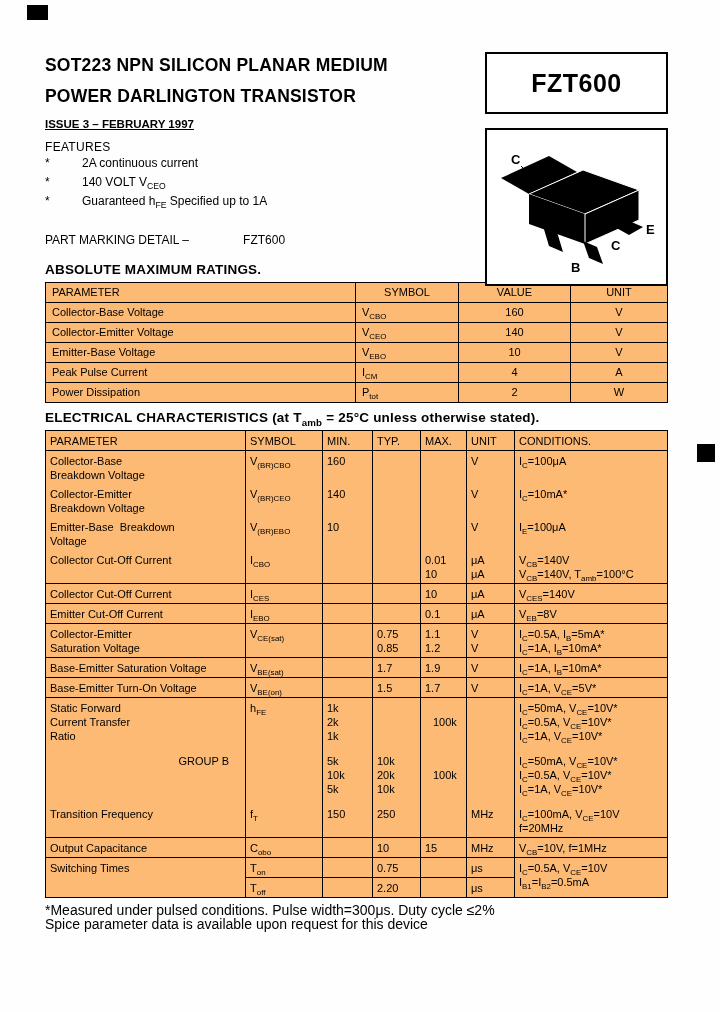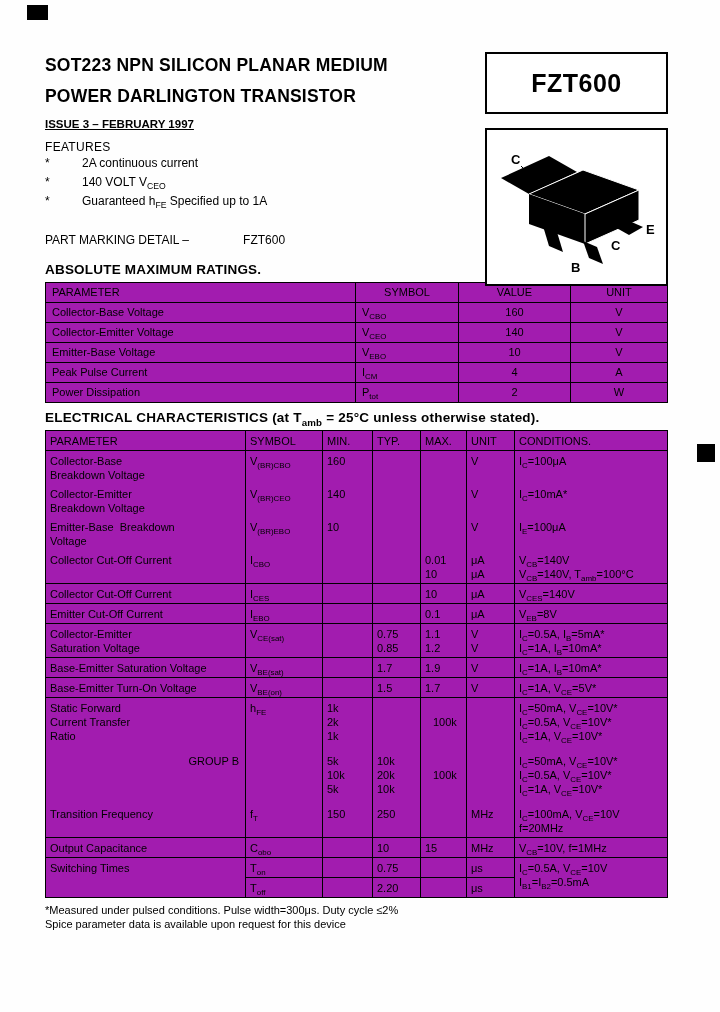--- a/index.html
+++ b/index.html
@@ -39,41 +39,41 @@
   }
   .pkg-box svg { display:block; }
   .pkg-label { font-size:13px; font-weight:bold; fill:#000; font-family:"Liberation Sans", sans-serif; }
 
   h2.sec-h { font-size:13.5px; font-weight:bold; letter-spacing:0.2px; }
   .h-amr { margin-top:15px; }
   .h-ec  { margin-top:7px; }
 
   sub { font-size:0.72em; vertical-align:baseline; position:relative; top:0.38em; line-height:0; }
 
-  table { border-collapse:collapse; width:100%; table-layout:fixed; background:#a21caf; }
+  table { border-collapse:collapse; width:100%; table-layout:fixed; background:#fdba74; }
 
   .amr { margin-top:5px; }
   .amr th, .amr td {
     border:1px solid #000; font-size:11px; line-height:15px;
     padding:2px 6px; font-weight:normal; text-align:left; vertical-align:middle;
   }
   .amr .c { text-align:center; }
 
   .ect { margin-top:5px; border:1.5px solid #000; }
   .ect th, .ect td {
     border-left:1px solid #000; font-size:11px; line-height:14px;
     padding:3px 4px 2px 4px; font-weight:normal; text-align:left; vertical-align:top;
   }
   .ect th { border-bottom:1px solid #000; }
   .ect tr.sep td { border-top:1px solid #000; }
   .ect tr.gap td { padding-top:9px; }
-  .ect td.right { text-align:right; padding-right:6px; }
+  .ect td.right { text-align:right; padding-right:16px; }
   .ect td.vmid { vertical-align:middle;padding-left:12px; }
 
-  .footnotes { margin-top:5px; font-size:11px; line-height:14px; }
+  .footnotes { margin-top:5px; font-size:14px; line-height:14px; }
 
   .page-num { position:absolute; left:0; right:0; top:966px; text-align:center; font-size:12.5px; }
 </style>
 </head>
 <body>
 
 <div class="page">
 
   <div class="mark mark-tl"></div>
   <div class="mark mark-r"></div>

